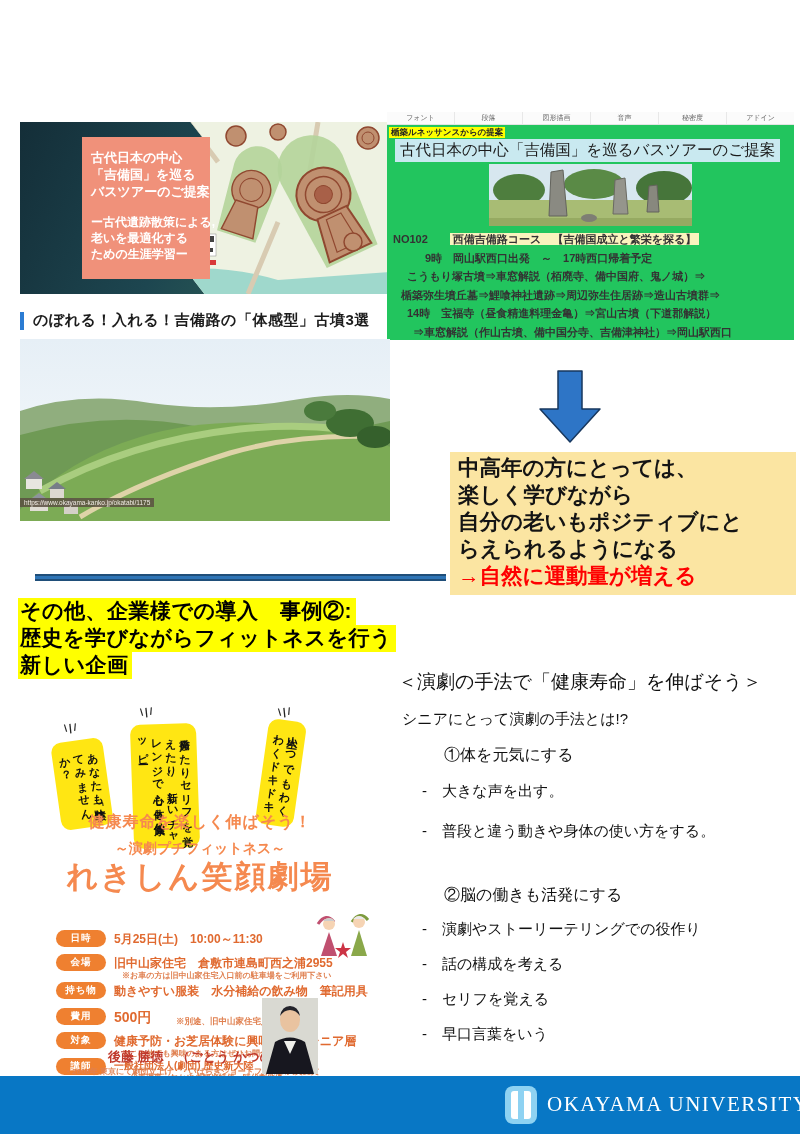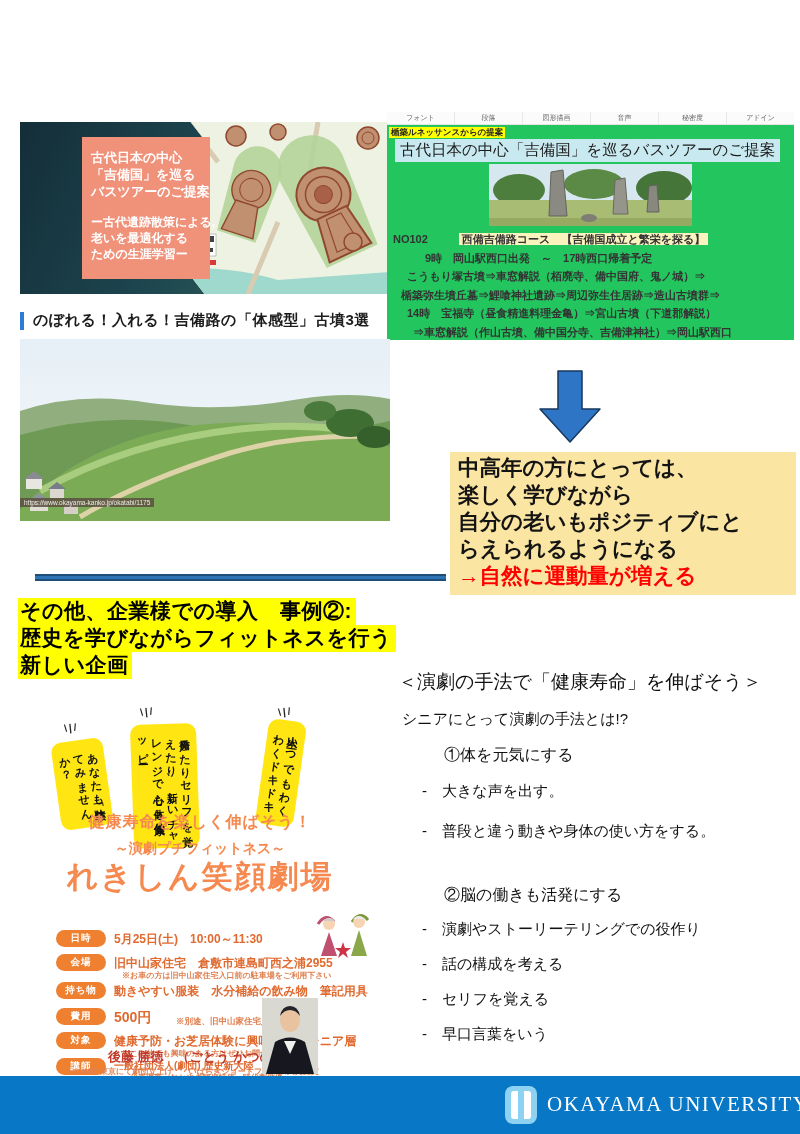--- a/index.html
+++ b/index.html
@@ -34,21 +34,21 @@
   #ribbon .grp { flex:1; text-align:center; font-size:7px; color:#666; line-height:12px;
     border-right:1px solid #e8e8e8; white-space:nowrap; overflow:hidden; }
   #doc-tag { position:absolute; left:2px; top:15px; background:#ffff00; color:#222;
     font-size:8.5px; font-weight:bold; padding:0 2px; line-height:11px; }
   #doc-title { position:absolute; left:8px; top:27px; background:#c9e9f0; color:#1a1a1a;
     font-size:15.5px; font-weight:normal; padding:1px 5px; white-space:nowrap; }
   #doc-photo { position:absolute; left:102px; top:52px; width:203px; height:62px; }
   #doc-course { position:absolute; left:0; top:118px; width:407px;
     font-size:11px; font-weight:600; color:#333; line-height:18.5px; }
   #doc-course .ln { white-space:nowrap; }
-  .cname { background:#faf3be; padding:0 3px;margin-left:9px; }
+  .cname { background:#faf3be; padding:0 3px; }
   .ind1{ padding-left:6px; } .ind2{ padding-left:38px; } .ind3{ padding-left:14px; }
   .ind4{ padding-left:20px; } .ind5{ padding-left:20px; } .ind6{ padding-left:26px; }
 
   
   #caption { left:20px; top:311px; display:flex; align-items:center; }
   #caption .bar { width:4px; height:18px; background:#2b7cd3; margin-right:9px; }
   #caption .txt { font-size:15px; font-weight:bold; color:#1c1c1c; letter-spacing:0.5px; }
   #photo2 { left:20px; top:339px; width:370px; height:182px; overflow:hidden; }
   #photo2 .credit { position:absolute; left:0; bottom:14px; background:rgba(90,80,66,0.85);
     color:#f0ece4; font-size:6.5px; padding:1px 4px; }

